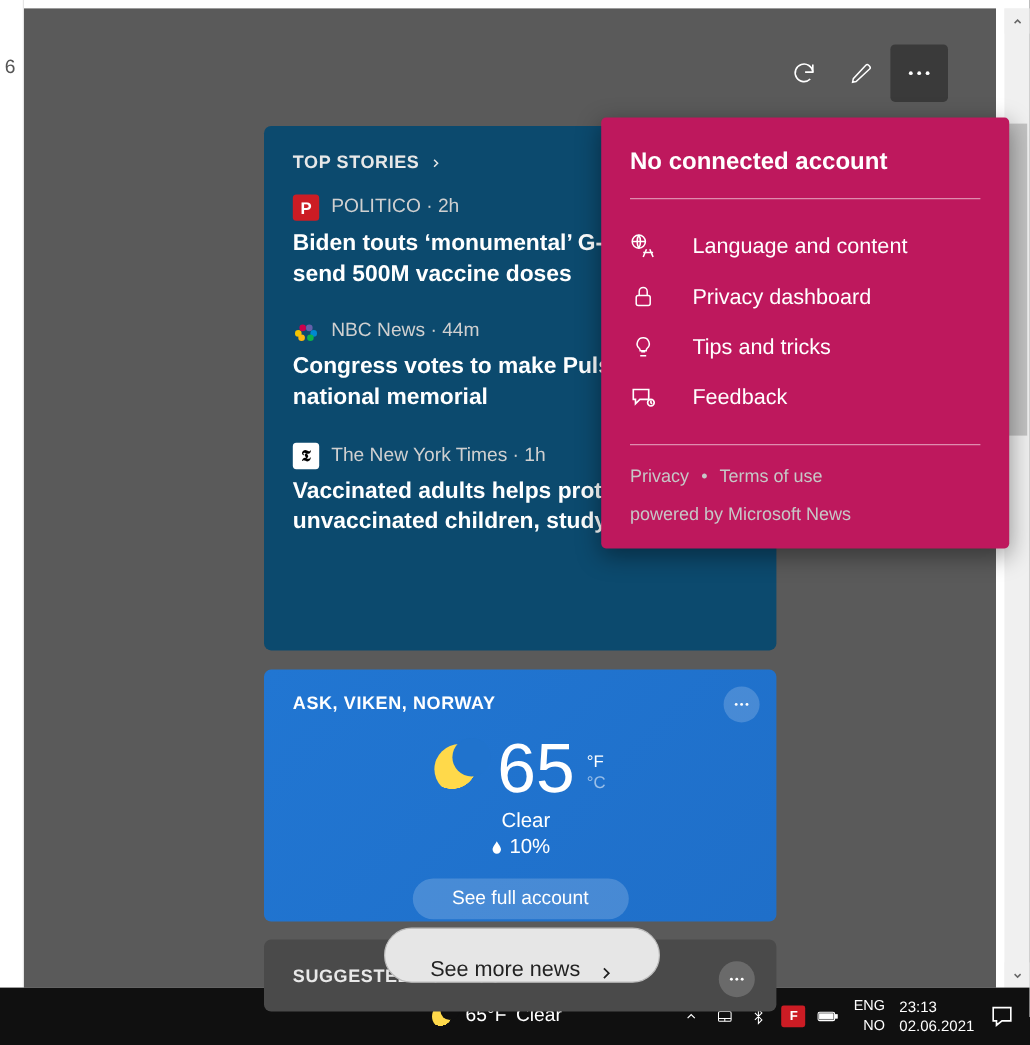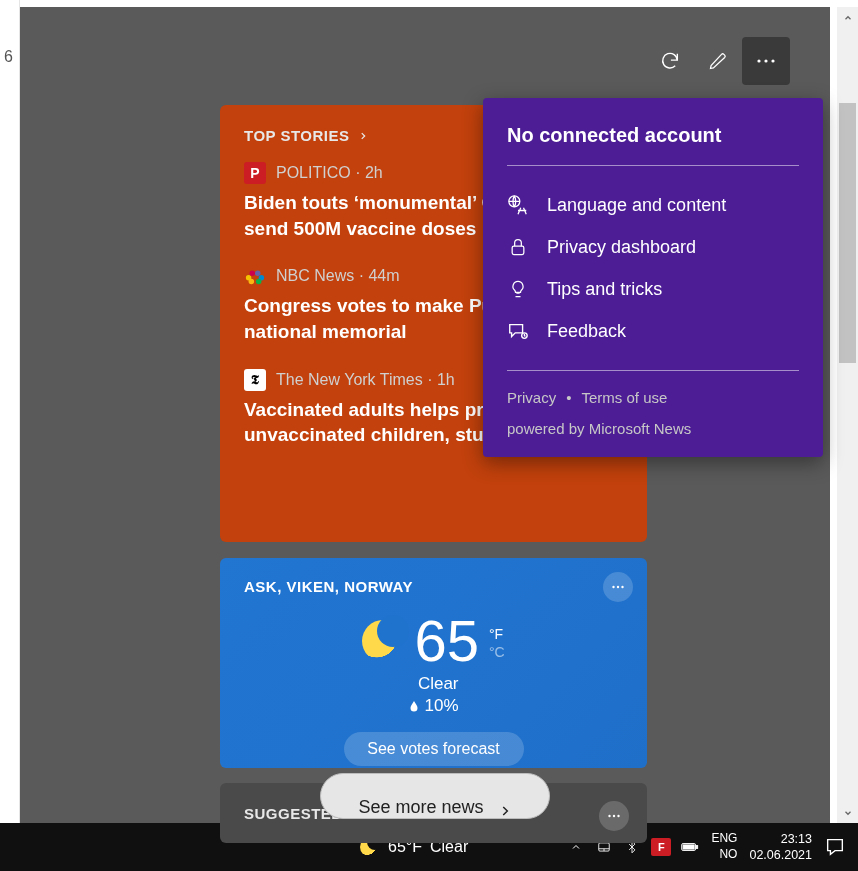--- a/index.html
+++ b/index.html
@@ -12,21 +12,21 @@
 
   .scrollbar-track { position: absolute; right: 0; top: 7px; width: 21px; height: 816px; background: #f0f0f0; }
   .scrollbar-arrow { width: 21px; height: 21px; background: #f0f0f0; display: flex; align-items: center; justify-content: center; color: #666; font-size: 10px; cursor: pointer; }
   .scrollbar-thumb { position: absolute; left: 2px; top: 96px; width: 17px; height: 260px; background: #c2c2c2; border-radius: 0; }
   .scrollbar-arrow.down { position: absolute; bottom: 0; }
 
   .toolbar { position: absolute; top: 30px; right: 40px; display: flex; gap: 0; }
   .tool-btn { width: 48px; height: 48px; display: flex; align-items: center; justify-content: center; color: #fff; cursor: pointer; border-radius: 4px; }
   .tool-btn.dark { background: #3a3a3a; }
 
-  .news-card { position: absolute; left: 200px; top: 98px; width: 427px; height: 437px; background: #c2410c; border-radius: 6px; padding: 22px 24px; color: #fff; }
+  .news-card { position: absolute; left: 200px; top: 98px; width: 427px; height: 437px; background: #0c4a6e; border-radius: 6px; padding: 22px 24px; color: #fff; }
   .section-header { font-size: 15px; font-weight: 600; letter-spacing: 0.5px; color: #e8e8e8; display: flex; align-items: center; gap: 8px; margin-bottom: 18px; }
   .story { margin-bottom: 24px; }
   .story-meta { display: flex; align-items: center; gap: 10px; font-size: 16px; color: #d0d0d0; margin-bottom: 6px; }
   .story-icon { width: 22px; height: 22px; border-radius: 3px; display: flex; align-items: center; justify-content: center; font-size: 14px; font-weight: bold; }
   .politico { background: #cc1c24; color: #fff; }
   .nbc { width: 22px; height: 22px; }
   .nyt { background: #fff; color: #000; font-family: Georgia, serif; font-size: 13px; font-weight:bold;}
   .story-headline { font-size: 19px; font-weight: 600; line-height: 1.35; color: #fff; }
 
   .weather-card { position: absolute; left: 200px; top: 551px; width: 427px; height: 210px; background: linear-gradient(135deg, #2176d2, #1f6fc9); border-radius: 6px; padding: 20px 24px; color: #fff; }
@@ -40,37 +40,37 @@
   .unit-c { color: rgba(255,255,255,0.55); }
   .weather-right { text-align: right; font-size: 17px; }
   .precip { display: flex; align-items: center; justify-content: flex-end; gap: 4px; margin-top: 2px; }
   .forecast-btn { margin: 16px auto 0; width: 180px; height: 34px; border-radius: 17px; background: rgba(255,255,255,0.18); display: flex; align-items: center; justify-content: center; font-size: 16px; cursor: pointer; }
 
   .seemore-pill { position: absolute; left: 300px; top: 766px; width: 230px; height: 46px; border-radius: 23px; background: #e6e6e6; color: #222; display: flex; align-items: flex-end; justify-content: center; gap: 14px; font-size: 18px; cursor: pointer; z-index: 3; border: 1px solid #bcbcbc; }
 
   .suggested-card { position: absolute; left: 200px; top: 776px; width: 427px; height: 60px; background: #4a4a4a; border-radius: 6px; padding: 22px 24px; color: #d7d7d7; z-index: 2; }
   .sugg-more { position: absolute; top: 18px; right: 18px; width: 30px; height: 30px; border-radius: 50%; background: rgba(255,255,255,0.18); display: flex; align-items: center; justify-content: center; cursor: pointer; }
 
-  .menu-popup { position: absolute; left: 463px; top: 91px; width: 340px; background: #4c1d95; border-radius: 4px; padding: 26px 24px 20px; color: #fff; z-index: 10; box-shadow: 0 6px 20px rgba(0,0,0,0.4); }
+  .menu-popup { position: absolute; left: 481px; top: 91px; width: 340px; background: #be185d; border-radius: 4px; padding: 26px 24px 20px; color: #fff; z-index: 10; box-shadow: 0 6px 20px rgba(0,0,0,0.4); }
   .menu-title { font-size: 20px; font-weight: 600; margin-bottom: 18px; }
   .menu-divider { border: none; border-top: 1px solid rgba(255,255,255,0.5); margin: 0 0 18px; }
-  .menu-item { display: flex; align-items: center; gap: 18px; padding: 10px 0; font-size: 18px; cursor: pointer; }
+  .menu-item { display: flex; align-items: center; gap: 30px; padding: 10px 0; font-size: 18px; cursor: pointer; }
   .menu-icon { width: 22px; height: 22px; flex-shrink: 0; display: flex; align-items: center; justify-content: center; }
   .menu-footer { margin-top: 18px; font-size: 15px; color: #c7c7c7; }
   .menu-footer a { color: #c7c7c7; text-decoration: none; cursor: pointer; }
   .powered { margin-top: 14px; font-size: 15px; color: #c7c7c7; }
 
   .taskbar { position: absolute; left: 0; bottom: 0; width: 858px; height: 48px; background: #101010; color: #fff; display: flex; align-items: center; }
   .taskbar-weather { position: absolute; left: 360px; display: flex; align-items: center; gap: 8px; font-size: 16px; cursor: pointer; }
   .tray { position: absolute; right: 12px; display: flex; align-items: center; gap: 12px; }
   .tray-icons { display: flex; align-items: center; gap: 10px; }
   .tray-icon { width: 18px; height: 18px; display: flex; align-items: center; justify-content: center; color: #fff; cursor: pointer; }
   .tray-fsec { width: 20px; height: 18px; background: #cc1c24; color: #fff; font-size: 11px; font-weight: bold; display: flex; align-items: center; justify-content: center; border-radius: 2px; }
   .lang-block { text-align: right; font-size: 12px; line-height: 1.3; cursor: pointer; }
-  .dt-block { text-align: right; font-size: 12.5px; line-height: 1.3; cursor: pointer; }
+  .dt-block { text-align: left; font-size: 12.5px; line-height: 1.3; cursor: pointer; }
   .notif { width: 22px; height: 22px; cursor: pointer; }
 
   .moon { width: 28px; height: 28px; background: radial-gradient(circle at 35% 40%, #ffd94a 55%, transparent 56%); border-radius: 50%; position: relative; }
   .moon::after { content: ""; position: absolute; right: -3px; top: -3px; width: 22px; height: 22px; background: #5a5a5a; border-radius: 50%; }
   .moon.s { width: 20px; height: 20px; }
   .moon.s::after { width:16px; height:16px; background:#101010; right:-3px; top:-3px;}
   .moon.big { width: 42px; height: 42px; }
   .moon.big::after { width: 32px; height: 32px; background: #2073cd; right:-5px; top:-5px;}
 
   svg { display: block; }
@@ -169,21 +169,21 @@
         <div>Clear</div>
         <div class="precip">
           <svg width="12" height="14" viewBox="0 0 24 24" fill="#fff">
               <path d="M12 2C8 9 5 12 5 16a7 7 0 0 0 14 0c0-4-3-7-7-14z"></path>
             </svg>
           <span>10%</span>
         </div>
       </div>
     </div>
     <div class="forecast-btn">
-      <span>See votes forecast</span>
+      <span>See full account</span>
     </div>
   </div>
 
   <div class="suggested-card">
     <div class="section-header" style="margin:0;">
       <span>SUGGESTED FOR YOU</span>
     </div>
     <div class="sugg-more">
       <svg width="18" height="18" viewBox="0 0 24 24" fill="#fff">
           <circle cx="6" cy="12" r="1.6"></circle>

